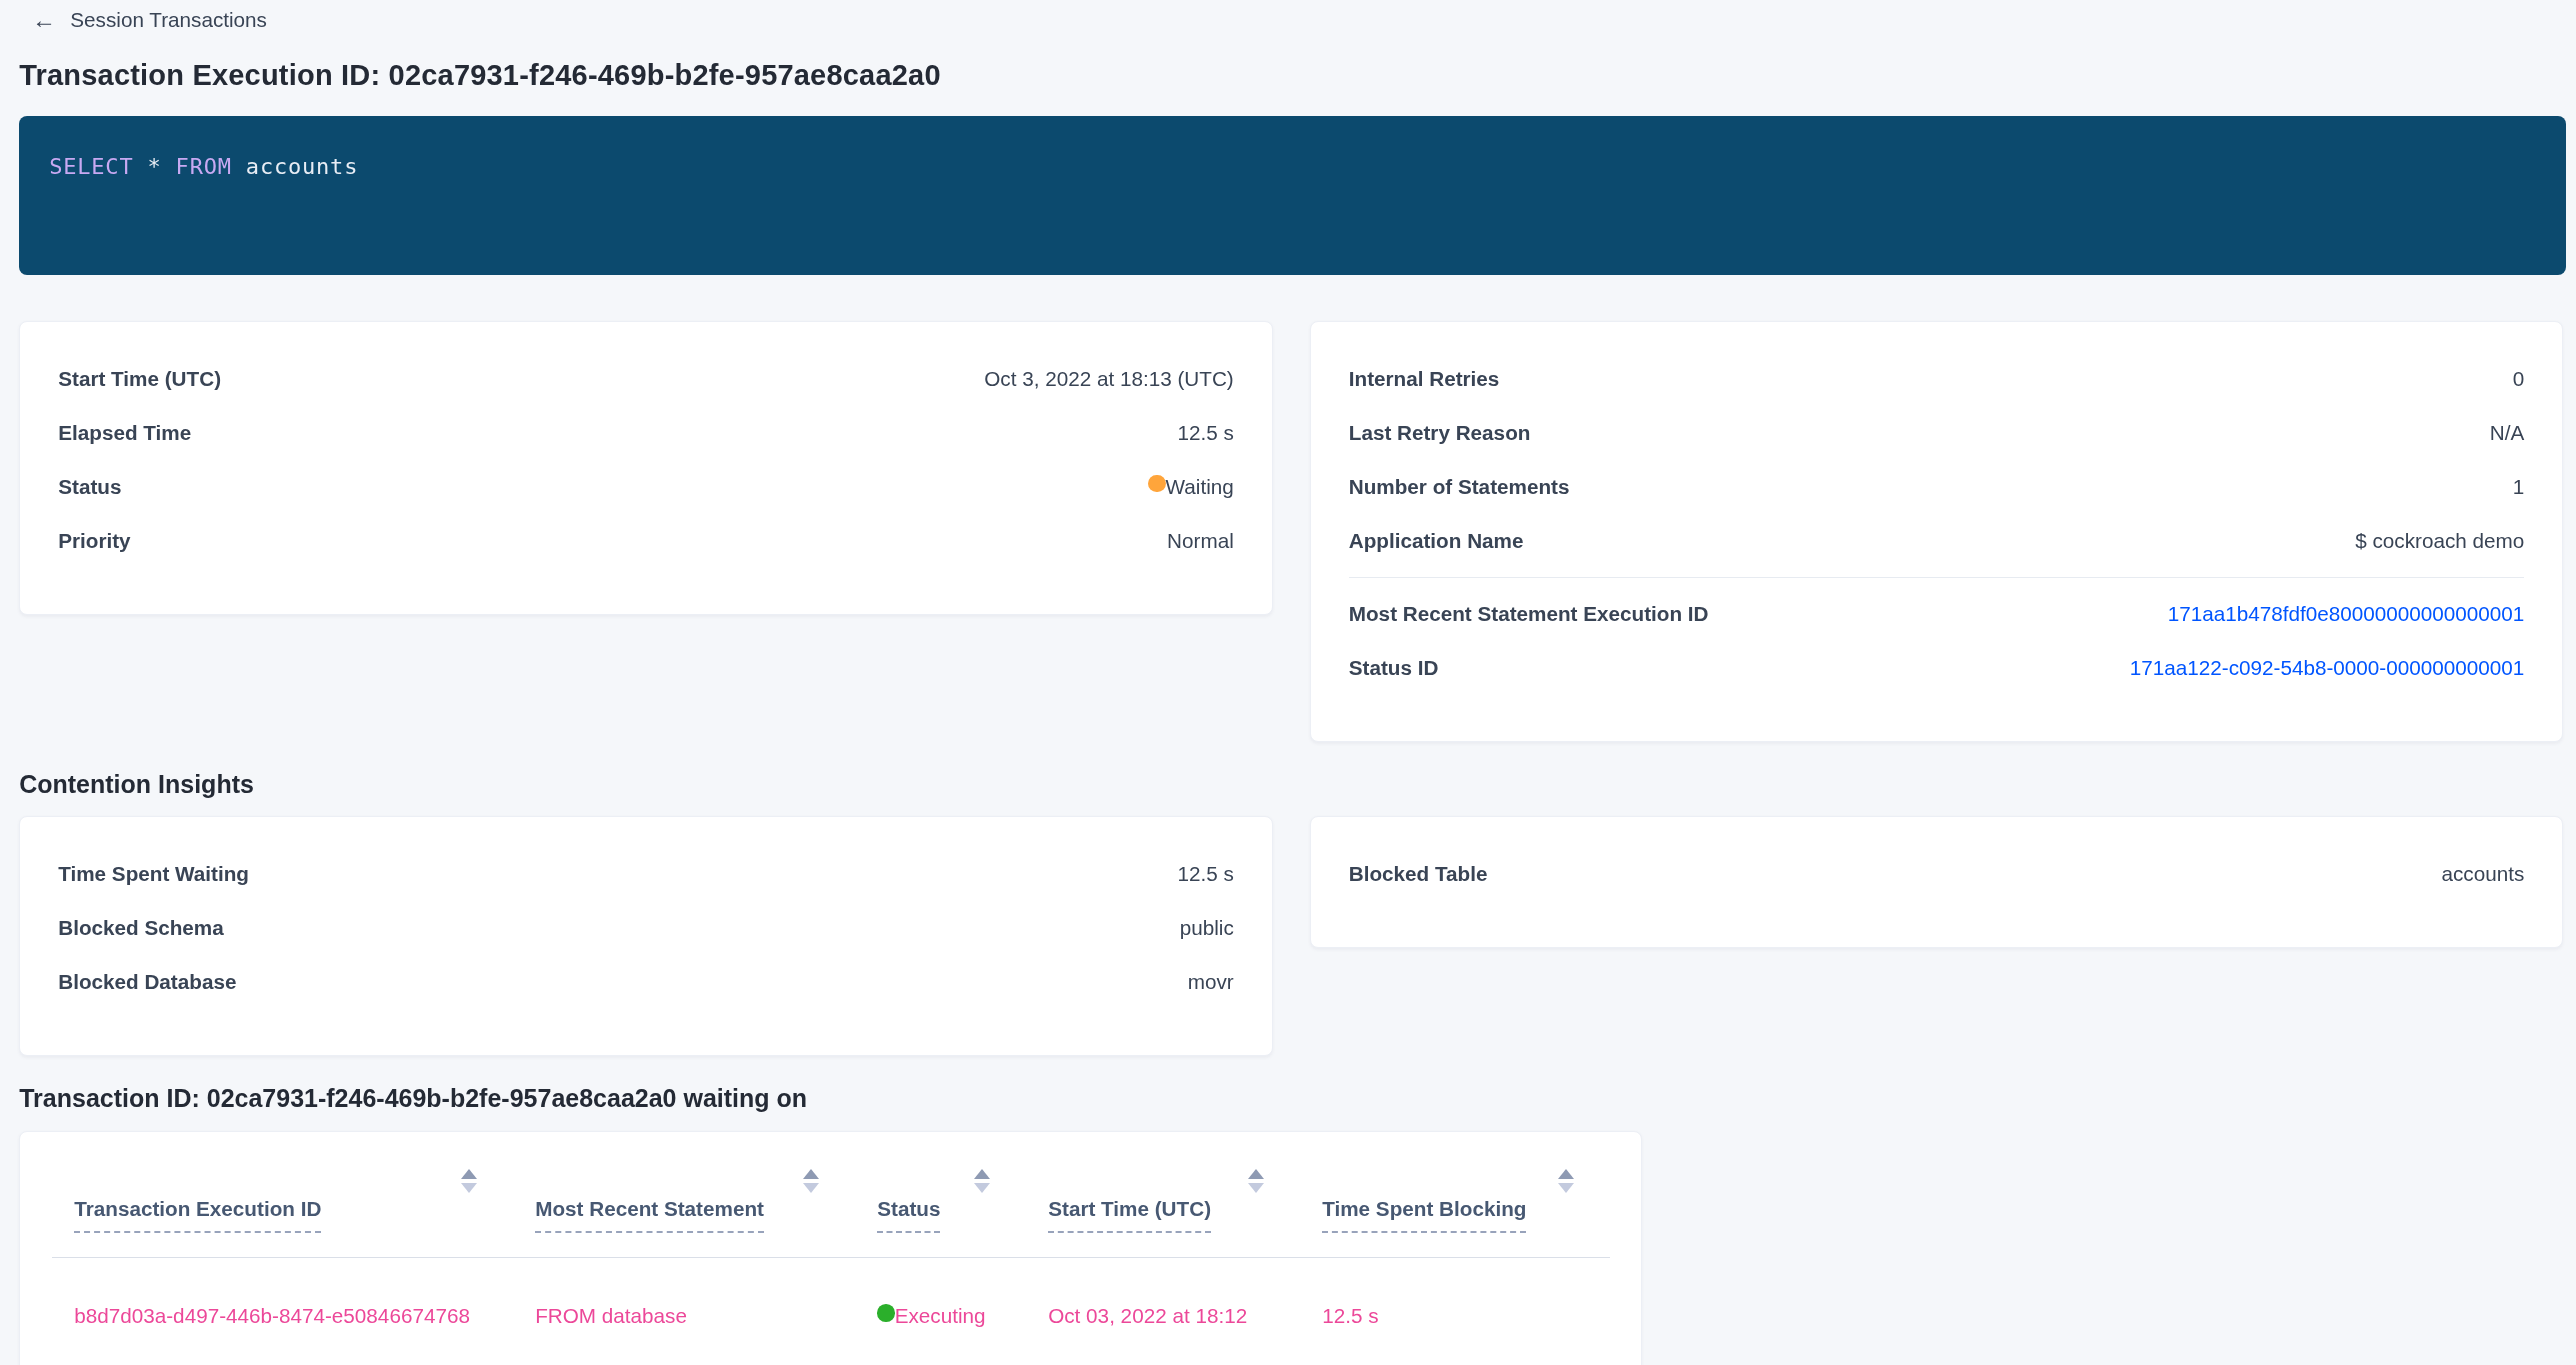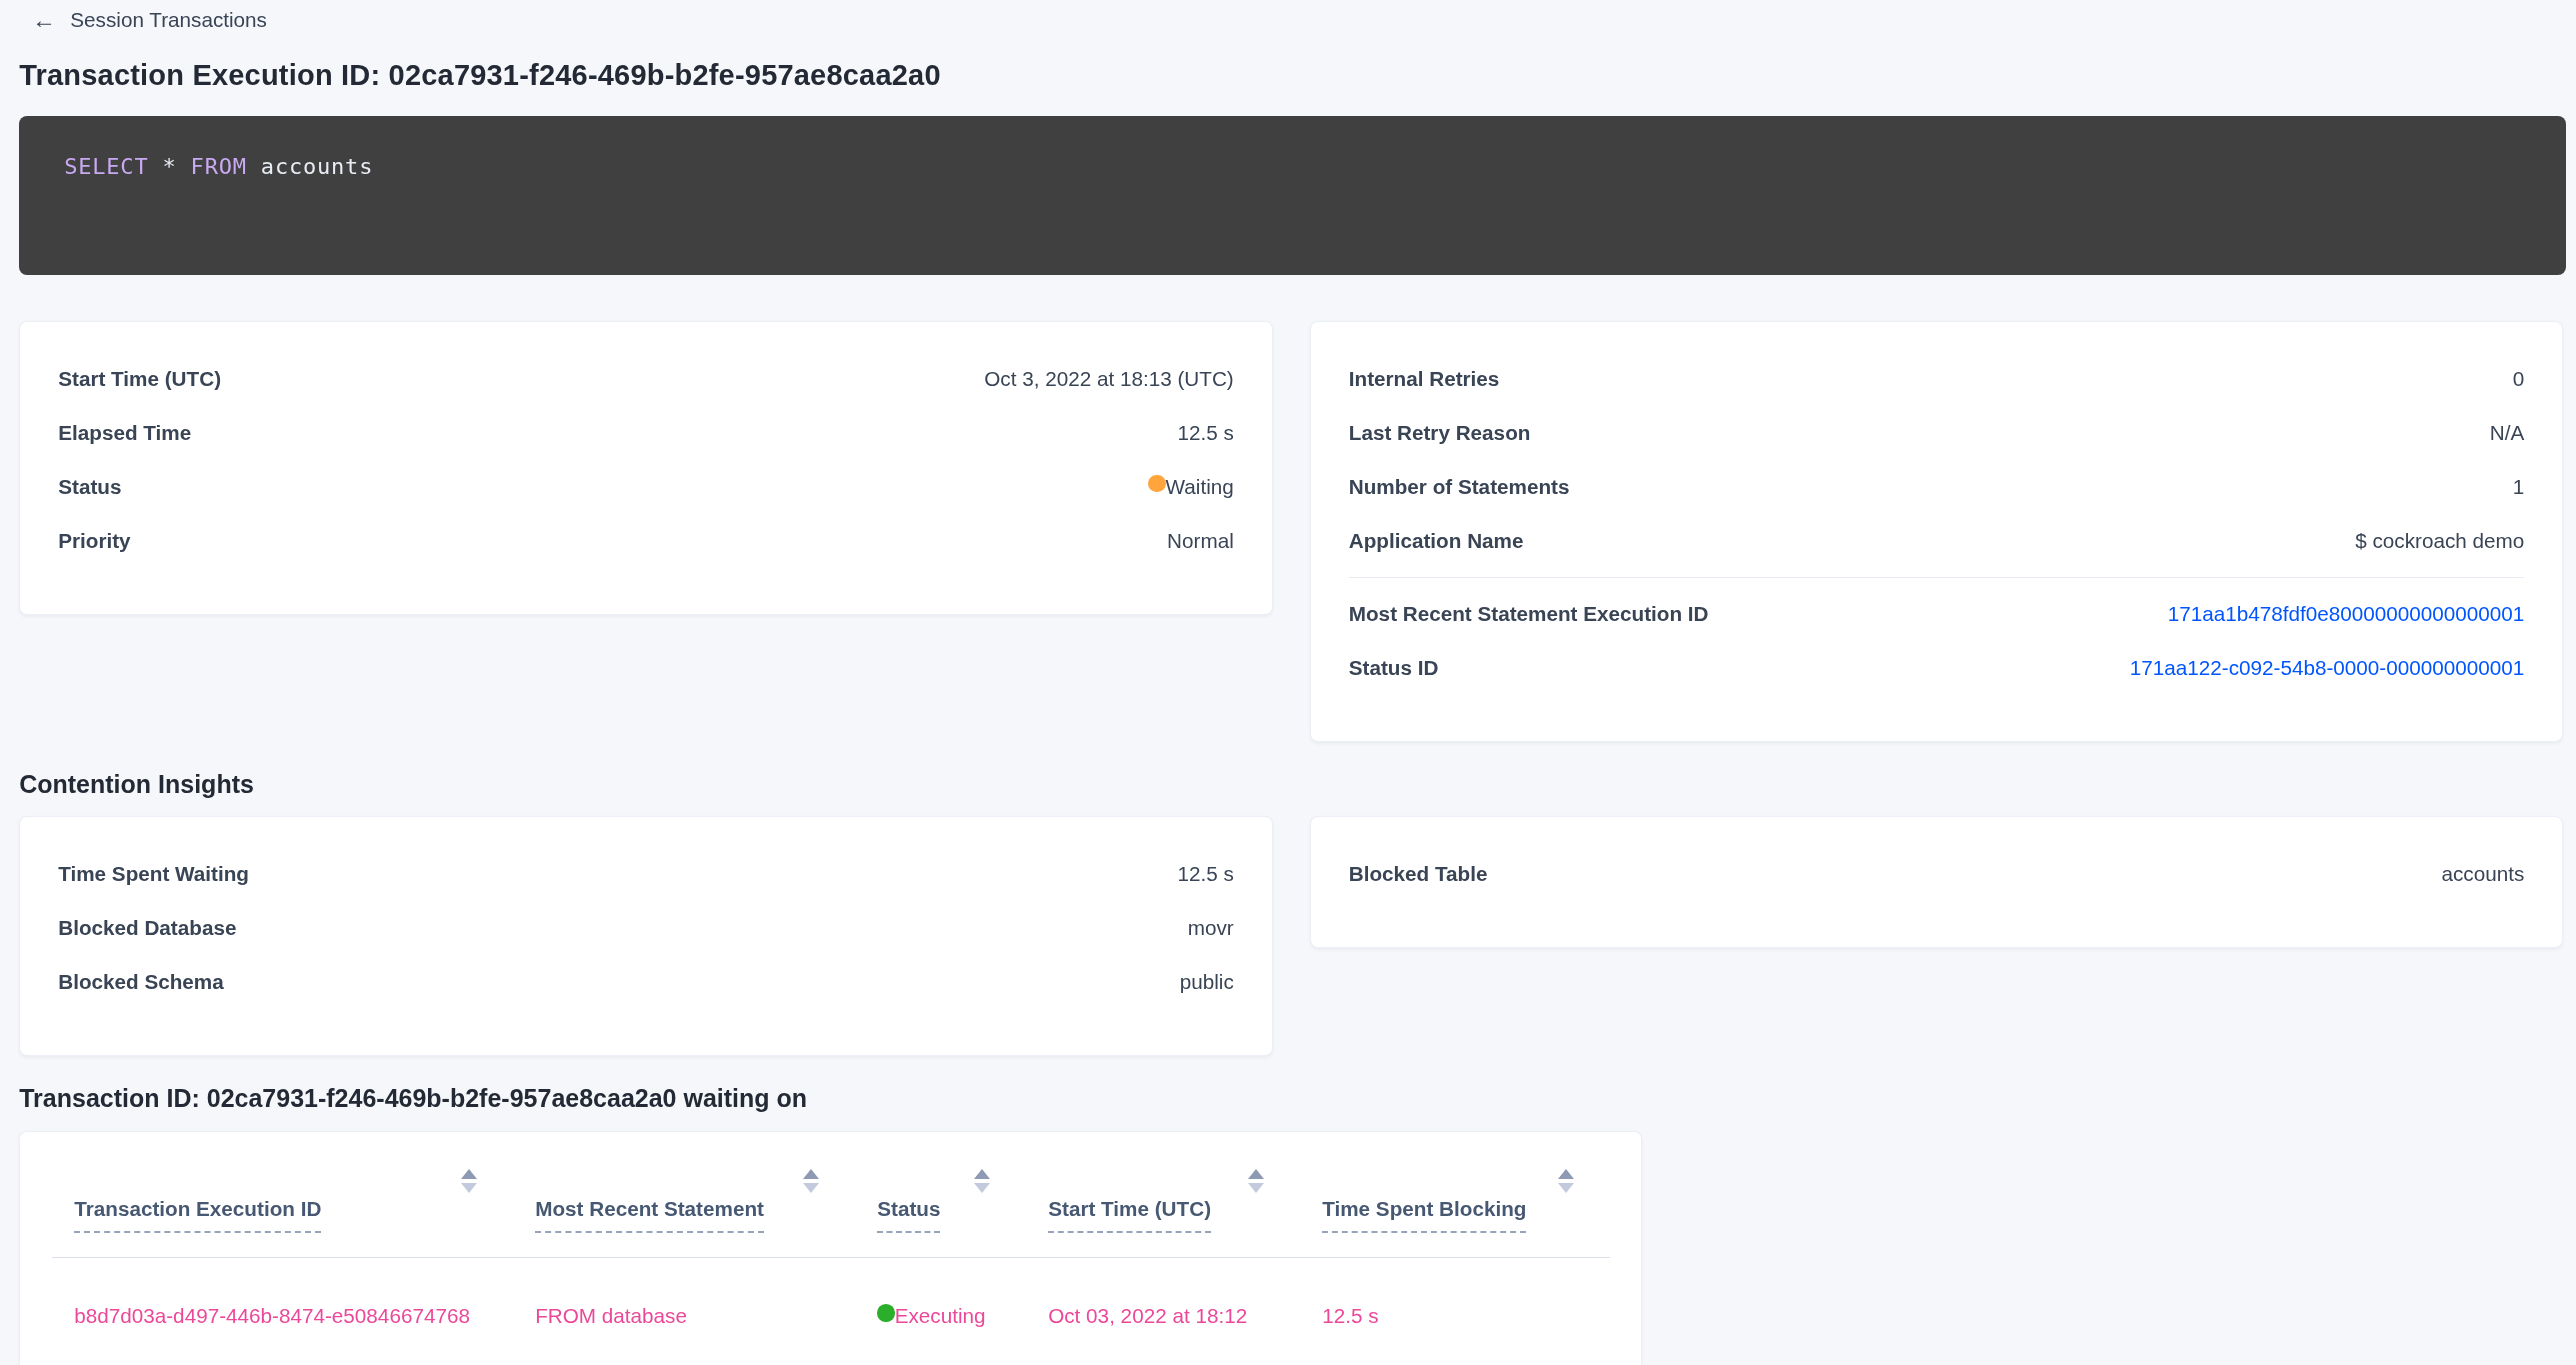--- a/index.html
+++ b/index.html
@@ -23,22 +23,22 @@
   .page-title {
     margin: 27px 0 0 3.2px;
     font-size: 29px; font-weight: 700; color: #242a35;
     letter-spacing: 0.2px;
   }
 
   
   .code-box {
     margin-top: 24px; margin-left: 3.2px;
     width: 2547px; height: 159px;
-    background: #404040; border-radius: 8px;
-    padding: 38px 45px;
+    background: #0c4a6e; border-radius: 8px;
+    padding: 38px 30px;
     font-family: "DejaVu Sans Mono", "Liberation Mono", monospace;
     font-size: 22px; color: #e8edf5;
     letter-spacing: 0.8px;
   }
   .code-box .kw { color: #c8a9f2; }
 
   
   .cards-row { display: flex; gap: 37px; margin-left: 3.2px; align-items: flex-start; }
   .row-1 { margin-top: 46px; }
   .card {
@@ -177,26 +177,26 @@
 
   <h2 class="section-heading">Contention Insights</h2>
 
   <div class="cards-row row-2">
     <div class="card">
       <div class="kv-row">
         <span class="kv-label">Time Spent Waiting</span>
         <span class="kv-value">12.5 s</span>
       </div>
       <div class="kv-row">
+        <span class="kv-label">Blocked Schema</span>
+        <span class="kv-value">public</span>
+      </div>
+      <div class="kv-row">
         <span class="kv-label">Blocked Database</span>
         <span class="kv-value">movr</span>
-      </div>
-      <div class="kv-row">
-        <span class="kv-label">Blocked Schema</span>
-        <span class="kv-value">public</span>
       </div>
     </div>
     <div class="card">
       <div class="kv-row">
         <span class="kv-label">Blocked Table</span>
         <span class="kv-value">accounts</span>
       </div>
     </div>
   </div>
 

